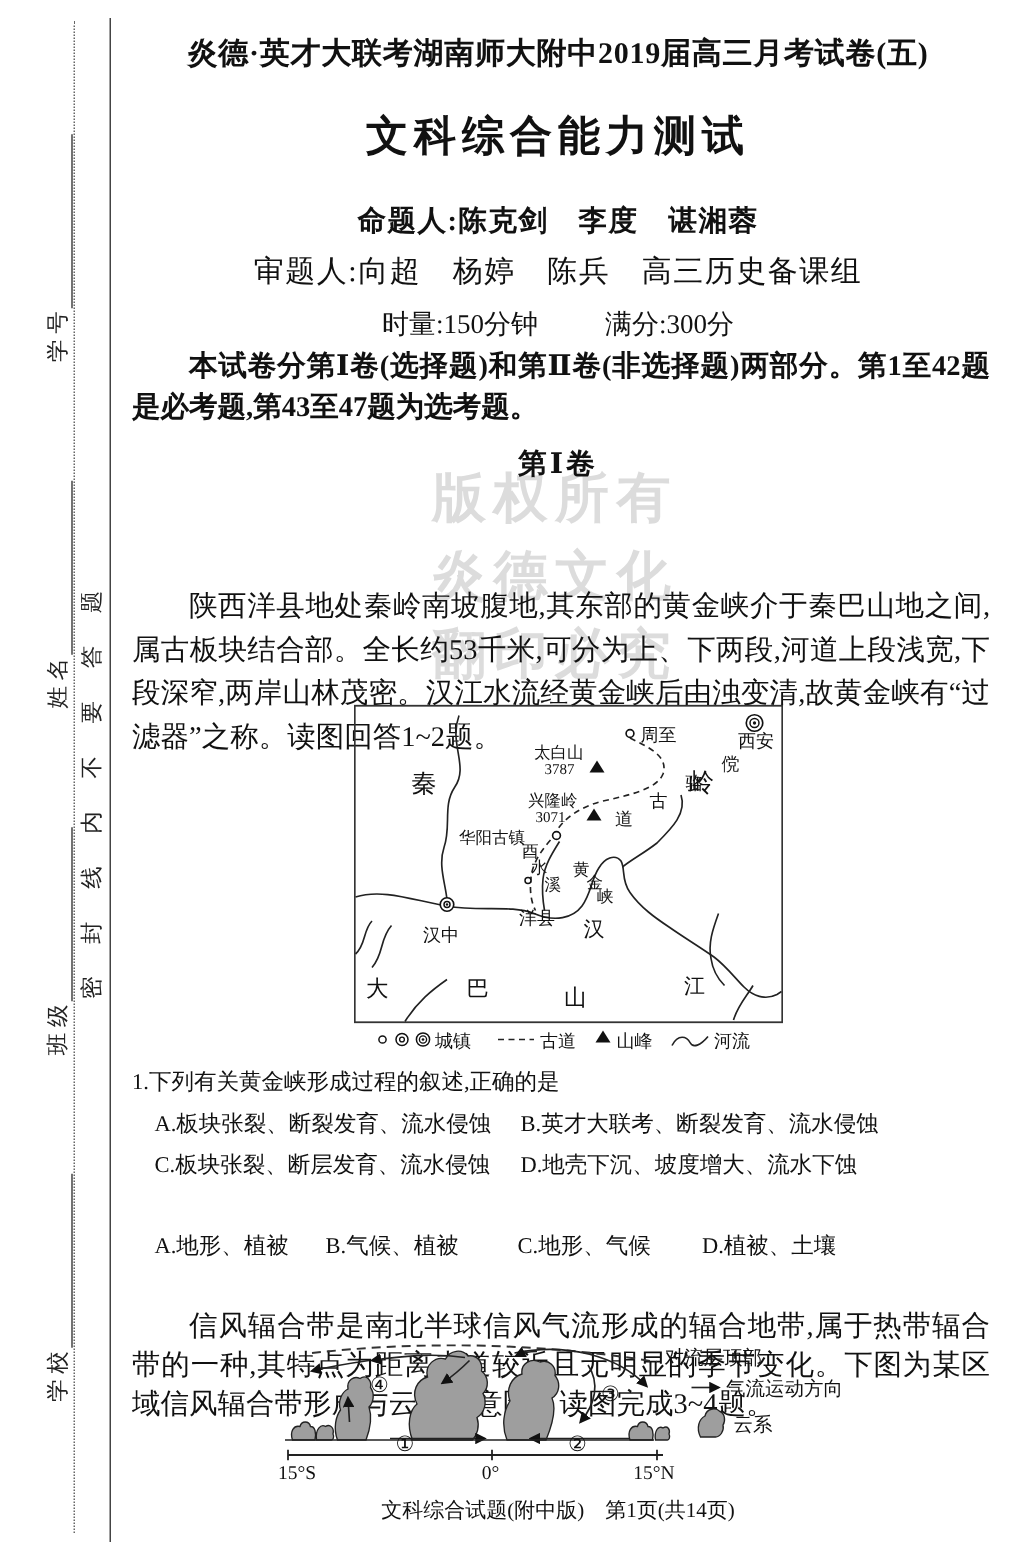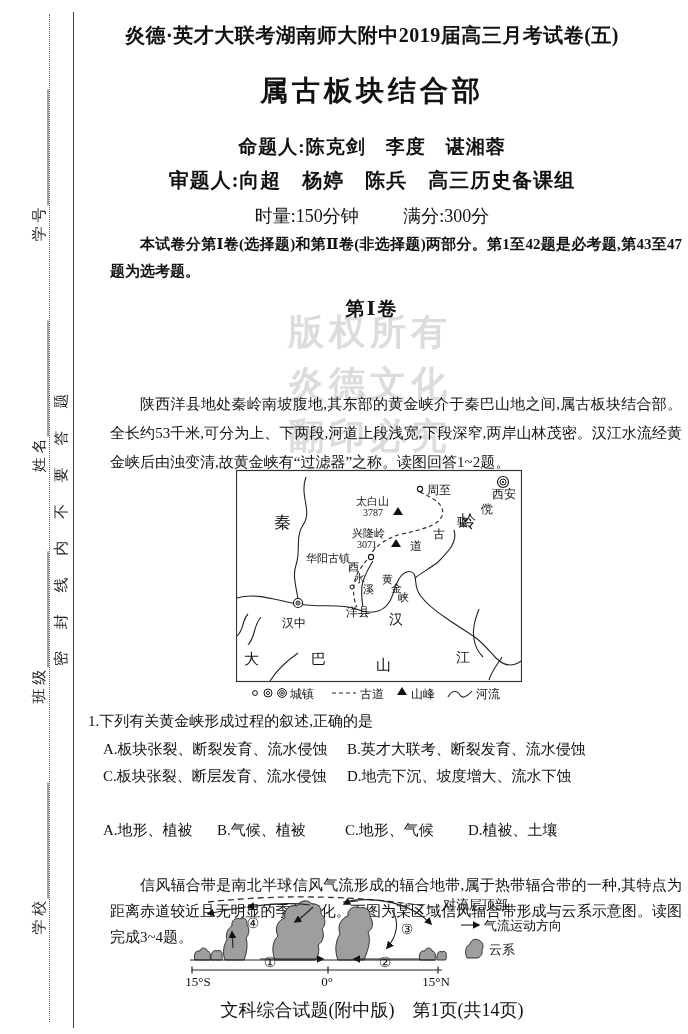--- a/index.html
+++ b/index.html
@@ -15,32 +15,32 @@
               font-size:15px;color:#222;}
   .fld{white-space:nowrap;display:flex;align-items:flex-end;}
   .blank{display:inline-block;width:116px;height:15px;border-bottom:1px solid #444;margin-left:2px;}
   .seal-rot{width:372px;height:20px;left:-124px;top:470px;transform:rotate(-90deg);
             font-size:15px;letter-spacing:9px;white-space:nowrap;color:#222;}
   
   .hdr1{top:22px;font-size:20px;font-weight:bold;letter-spacing:0.5px;}
   .brush{font-weight:900;}
   .title{top:72px;font-size:28px;font-weight:bold;letter-spacing:4px;}
   .setters{top:134px;font-size:19px;font-weight:bold;letter-spacing:1px;}
-  .reviewers{top:167px;font-size:20px;font-weight:bold;letter-spacing:1px;}
+  .reviewers{top:167px;font-size:20px;font-weight:normal;letter-spacing:1px;}
   .scoreline{top:204px;font-size:18px;}
   .scoreline span{margin:0 20px;}
-  .para{left:88px;width:572px;font-size:15px;line-height:27px;text-indent:2em;text-align:justify;margin-left:22px;}
+  .para{left:88px;width:572px;font-size:19px;line-height:27px;text-indent:2em;text-align:justify;}
   .bold{font-weight:bold;}
   .p1{top:231px;}
   .sec-title{top:296px;font-size:19px;font-weight:bold;letter-spacing:2px;}
   .p2{top:334px;}
   .p3{top:390px;line-height:29px;font-weight:normal;}
   .p4{top:872px;line-height:26px;font-weight:normal;}
   .qtext{font-size:15px;white-space:nowrap;text-align:center;}
-  .footer{top:998px;font-size:18px;}
+  .footer{top:998px;font-size:14px;}
   .watermark{left:286px;top:306px;width:168px;text-align:center;font-size:36px;line-height:52px;
              letter-spacing:5px;color:#dcdcdc;font-weight:bold;z-index:0;}
   .fig{z-index:1;}
   svg text{font-family:"Liberation Serif","DejaVu Serif",serif;fill:#111;}
   .mapline{fill:none;stroke:#222;stroke-width:1.1;}
   .roadline{fill:none;stroke:#222;stroke-width:1.1;stroke-dasharray:4,3;}
   .cloud{fill:#9e9e9e;stroke:#222;stroke-width:0.9;}
   .flow{fill:none;stroke:#222;stroke-width:1.1;}
 </style>
 </head>
@@ -70,21 +70,21 @@
         <span class="blank"></span>
       </span>
     <span class="fld">
         <span>学 号</span>
         <span class="blank"></span>
       </span>
   </div>
   <div class="abs seal-rot">密 封 线 内 不 要 答 题</div>
 
   <div class="abs ctr hdr1"><span class="brush">炎德·英才大联考</span><span>湖南师大附中2019届高三月考试卷(五)</span></div>
-  <div class="abs ctr title">属古板块结合部</div>
+  <div class="abs ctr title">文科综合能力测试</div>
   <div class="abs ctr setters">命题人:陈克剑　李度　谌湘蓉</div>
   <div class="abs ctr reviewers">审题人:向超　杨婷　陈兵　高三历史备课组</div>
   <div class="abs ctr scoreline">
     <span>时量:150分钟</span>
     <span>满分:300分</span>
   </div>
 
   <div class="abs para bold p1">本试卷分第Ⅰ卷(选择题)和第Ⅱ卷(非选择题)两部分。第1至42题是必考题,第43至47题为选考题。</div>
   <div class="abs ctr sec-title">第Ⅰ卷</div>
   <div class="abs para p3">陕西洋县地处秦岭南坡腹地,其东部的黄金峡介于秦巴山地之间,属古板块结合部。全长约53千米,可分为上、下两段,河道上段浅宽,下段深窄,两岸山林茂密。汉江水流经黄金峡后由浊变清,故黄金峡有“过滤器”之称。读图回答1~2题。</div>

